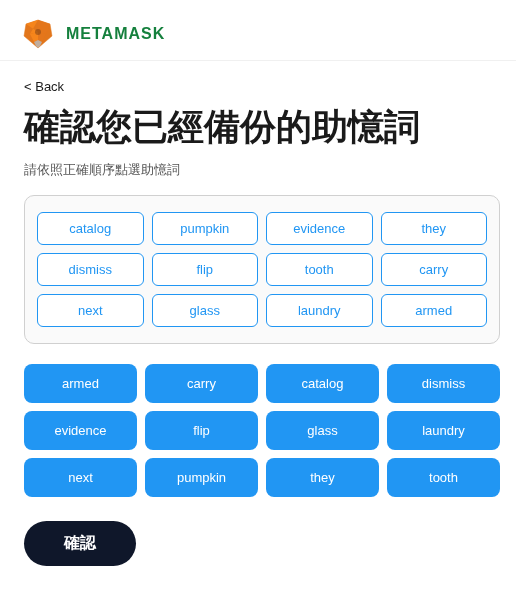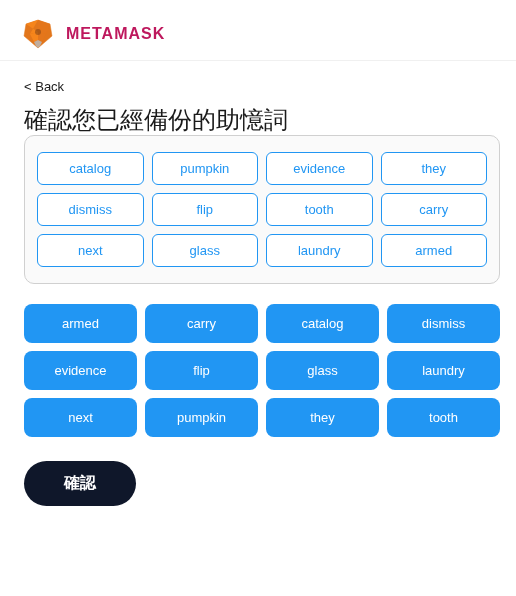--- a/index.html
+++ b/index.html
@@ -26,41 +26,42 @@
       gap: 10px;
       border-bottom: 1px solid #f0f0f0;
     }
     .logo-fox {
       width: 36px;
       height: 36px;
     }
     .logo-text {
       font-size: 16px;
       font-weight: 700;
-      color: #be185d;
+      color: #15803d;
       letter-spacing: 1px;
     }
     .content {
       padding: 16px 16px 24px 24px;
     }
     .back-link {
       font-size: 13px;
       color: #1a1a1a;
       cursor: pointer;
       margin-bottom: 10px;
       display: inline-block;
     }
     .back-link::before {
       content: '< ';
     }
     .page-title {
-      font-size: 24px;
-      font-weight: 400;
+      font-size: 36px;
+      font-weight: 700;
       color: #1a1a1a;
       line-height: 1.3;
+      margin-bottom: 10px;
     }
     .subtitle {
       font-size: 13px;
       color: #555;
       margin-bottom: 16px;
     }
     .word-pool {
       border: 1.5px solid #d0d0d0;
       border-radius: 10px;
       padding: 16px 12px;
@@ -125,20 +126,21 @@
       <polygon points="18,16 10,18 14,26 18,24" fill="#f6851b"></polygon>
       <polygon points="18,24 22,26 20,30 18,32 16,30 14,26" fill="#c0ad9e"></polygon>
       <circle cx="18" cy="16" r="3" fill="#763d16" opacity="0.5"></circle>
     </svg>
     <span class="logo-text">METAMASK</span>
   </div>
 
   <div class="content">
     <span class="back-link">Back</span>
     <h1 class="page-title">確認您已經備份的助憶詞</h1>
+    <p class="subtitle">請依照正確順序點選助憶詞</p>
 
     
     <div class="word-pool">
       <div class="word-grid">
 
         <div class="word-chip-outline">catalog</div>
         <div class="word-chip-outline">pumpkin</div>
         <div class="word-chip-outline">evidence</div>
         <div class="word-chip-outline">they</div>
 

